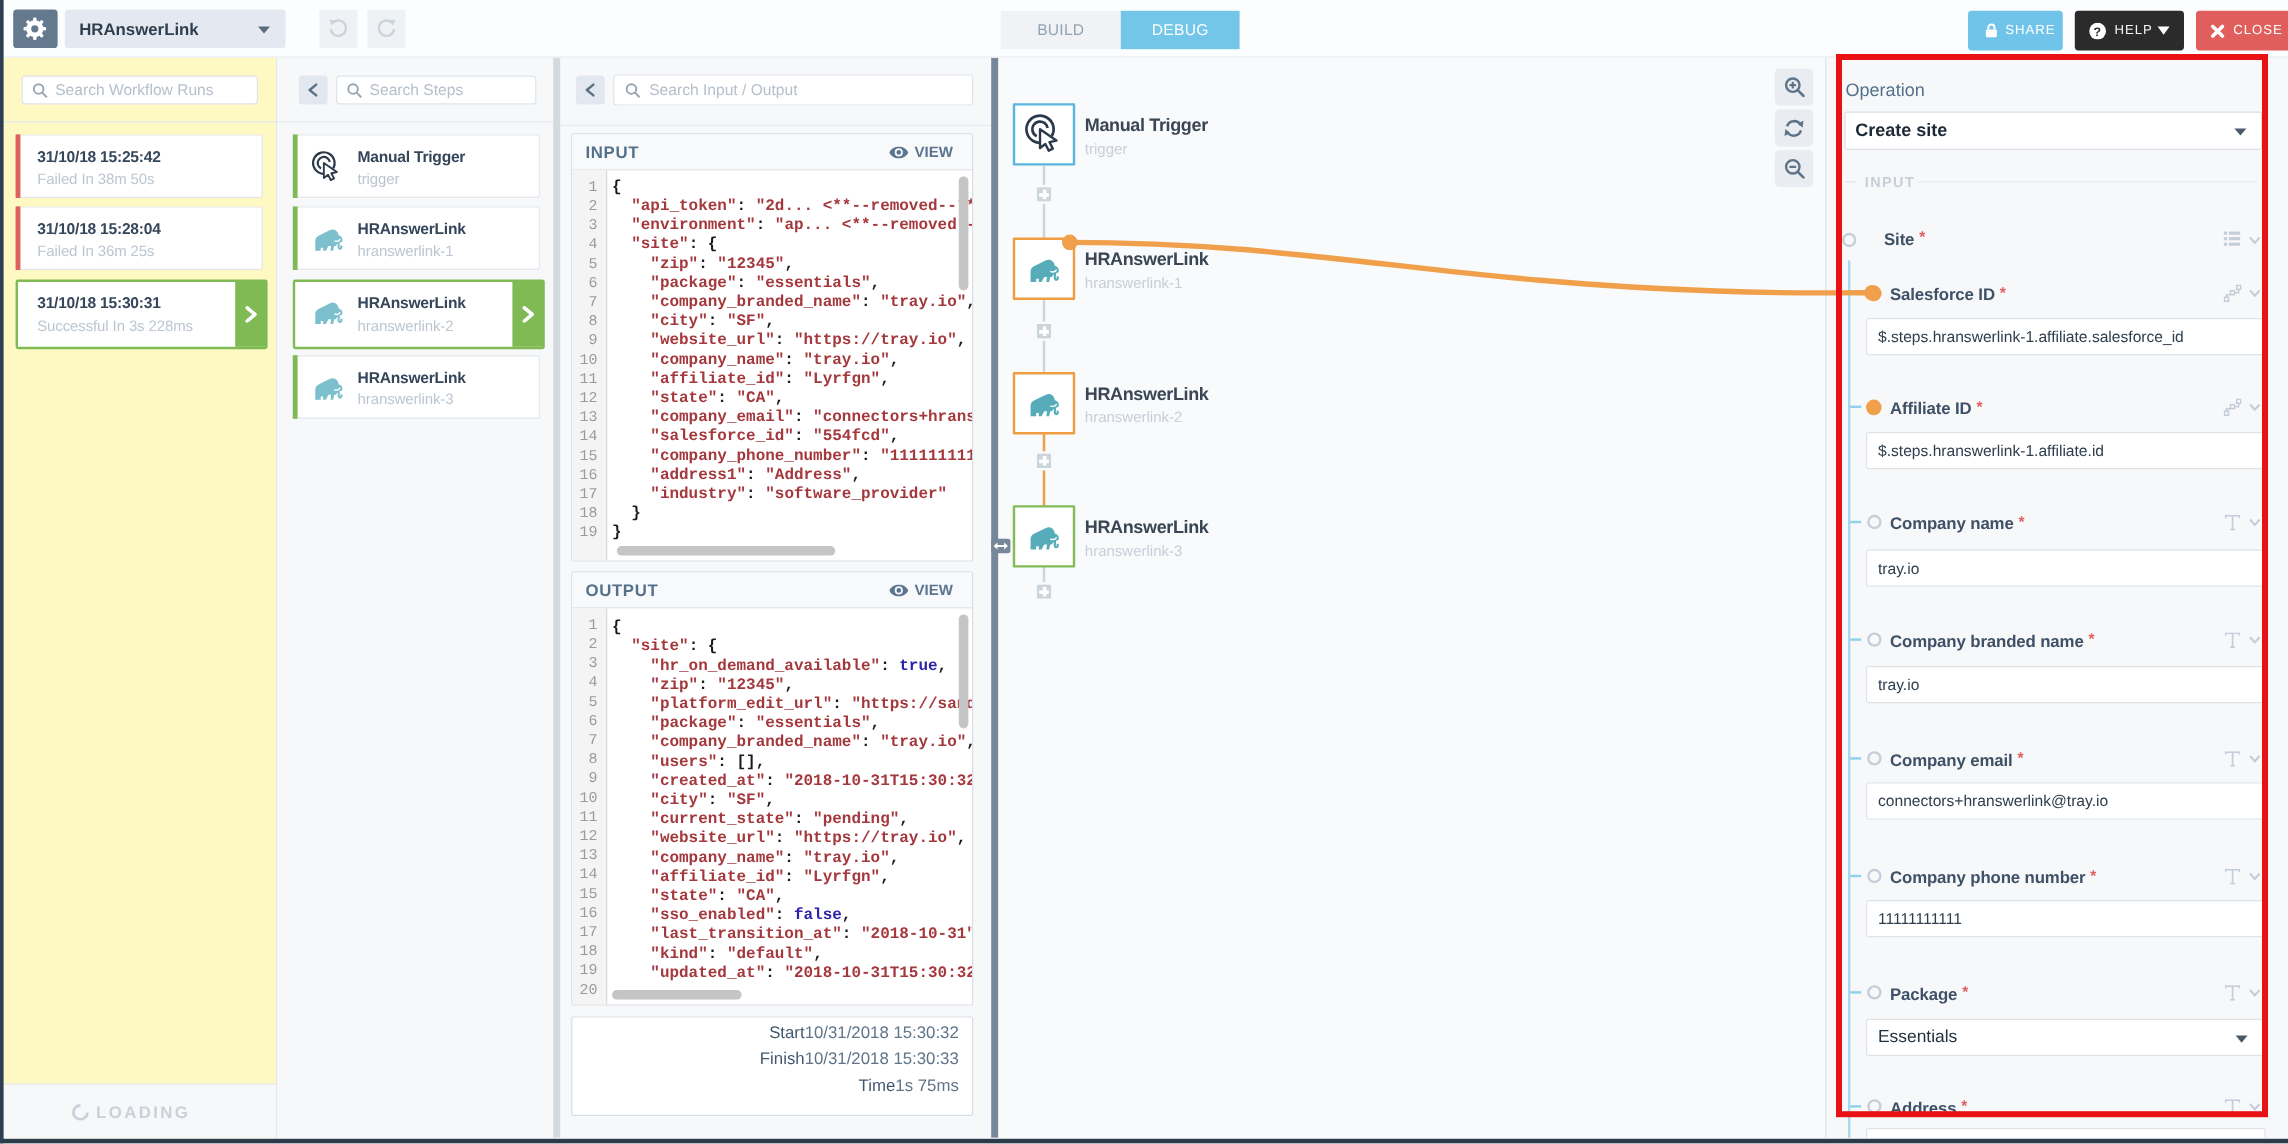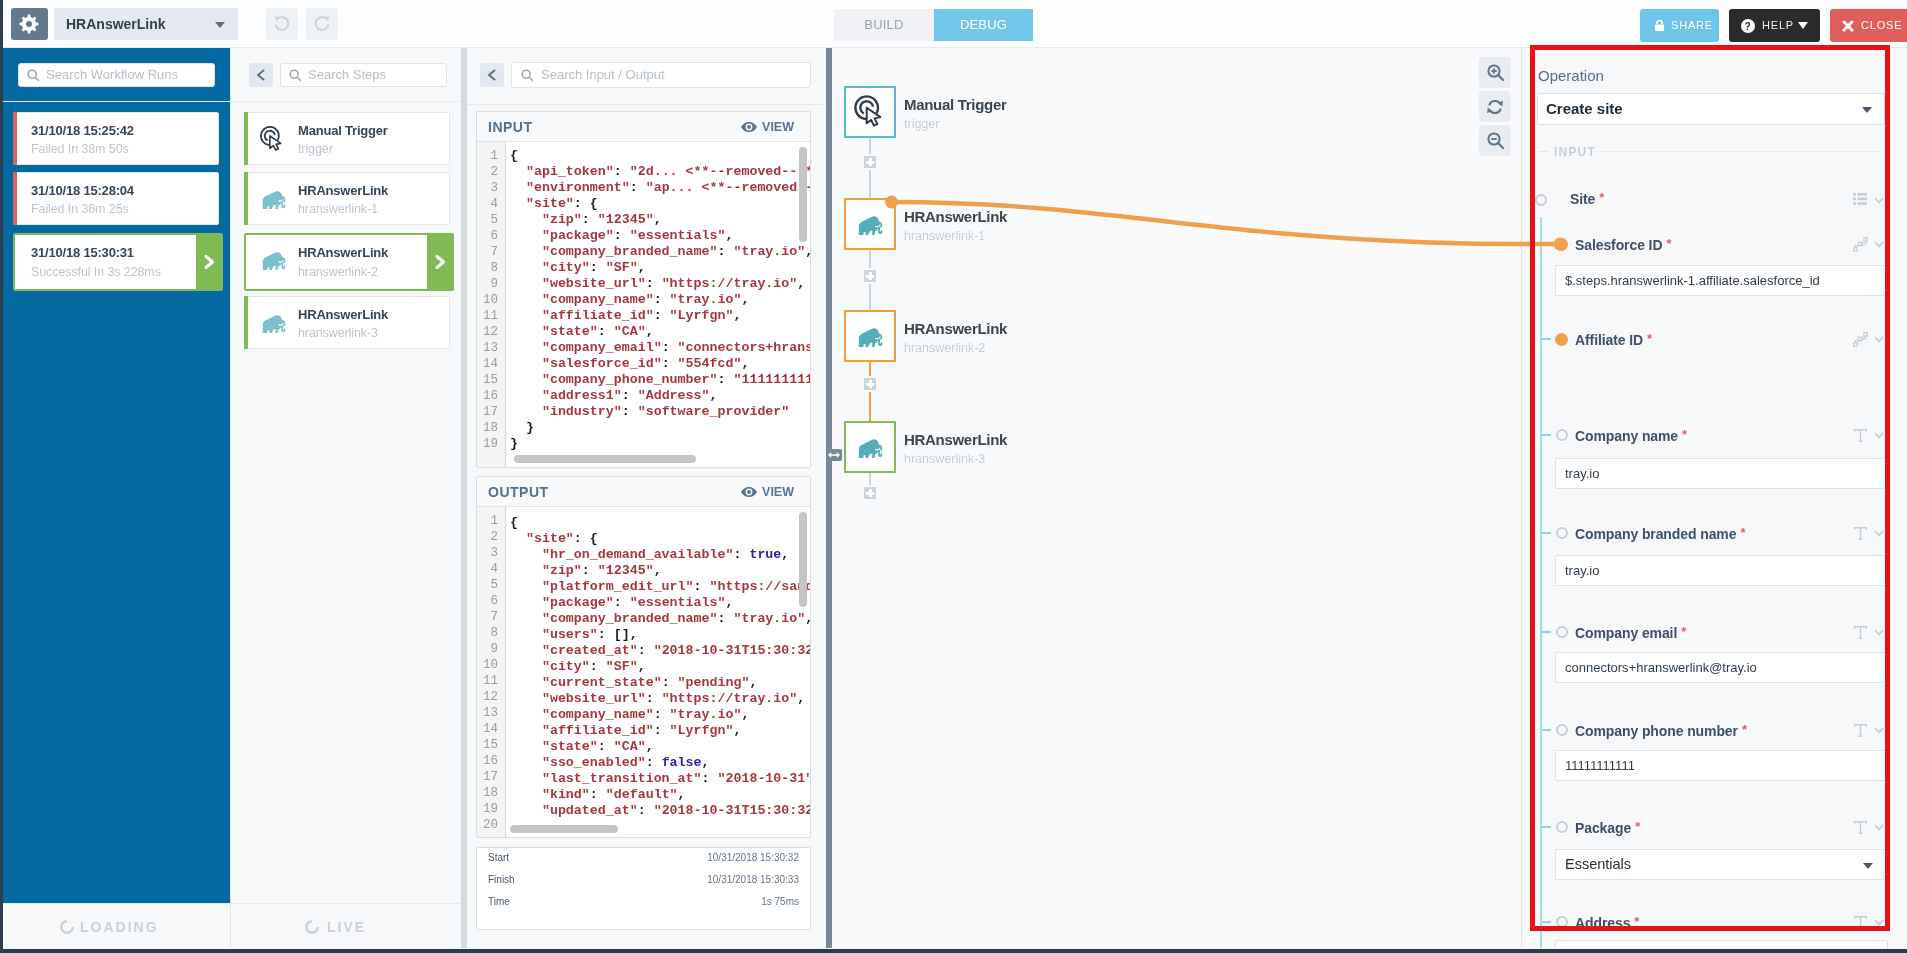--- a/index.html
+++ b/index.html
@@ -17,21 +17,21 @@
 .tbtn { position:absolute; top:9px; height:33px; border-radius:3px; color:#fff; font-size:11px; letter-spacing:0.8px; line-height:33px; }
 #btn-share { left:1640px; width:79px; background:#70c4e9; }
 #btn-help { left:1729px; width:91px; background:#2b2b2c; color:#f2f2f2; }
 #btn-close { left:1830px; width:81px; background:#e05f5d; }
 
 
 #navstrip { position:absolute; left:0; top:0; width:3px; height:953px; background:#2c3e50; z-index:9; }
 #bottomstrip { position:absolute; left:0; top:949px; width:1907px; height:4px; background:#2c3b4a; z-index:8; }
 
 
-#panel1 { position:absolute; left:3px; top:48px; width:228px; height:900px; background:#0369a1; border-right:1px solid #e3e7eb; }
+#panel1 { position:absolute; left:3px; top:48px; width:228px; height:900px; background:#fef9c3; border-right:1px solid #e3e7eb; }
 #panel2 { position:absolute; left:231px; top:48px; width:230px; height:900px; background:#f7f8fa; }
 #divider1 { position:absolute; left:461px; top:48px; width:6px; height:900px; background:#d4d9de; }
 #panel3 { position:absolute; left:467px; top:48px; width:359px; height:900px; background:#f7f8fa; }
 #divider2 { position:absolute; left:826px; top:48px; width:6px; height:900px; background:#76879a; }
 #canvas { position:absolute; left:832px; top:48px; width:689px; height:900px; background:#f8fafc; }
 #rightpanel { position:absolute; left:1521px; top:48px; width:386px; height:900px; background:#f7f8fa; border-left:1px solid #dee3e8; overflow:hidden; }
 
 .hdrline { position:absolute; left:0; top:53px; width:100%; height:1px; background:#e6e9ed; }
 .search { position:absolute; top:15px; height:24px; background:#fff; border:1px solid #dfe4e9; border-radius:3px; color:#b4bfca; font-size:13px; line-height:22px; }
 .search .ph { margin-left:27px; }
@@ -56,21 +56,21 @@
 .iohdr .view { position:absolute; right:16px; top:8px; font-size:12.5px; font-weight:bold; color:#5a7590; }
 .code { position:absolute; left:0; top:30px; right:0; bottom:0; font-family:"Liberation Mono", monospace; font-size:13.3px; line-height:16px; font-weight:bold; overflow:hidden; }
 .gutter { position:absolute; left:0; top:0; width:29px; height:100%; background:#f4f4f4; border-right:1px solid #d9d9d9; color:#9b9b9b; text-align:right; padding:6px 7px 0 0; font-weight:normal; font-size:12.5px; }
 .lines { position:absolute; left:33px; top:6px; width:280px; white-space:pre; color:#1a1a1a; }
 .r { color:#a4383c; }
 .b { color:#2d23a8; }
 .vsb { position:absolute; width:8px; border-radius:4px; background:#c5c5c5; }
 .hsb { position:absolute; height:8px; border-radius:4px; background:#c5c5c5; }
 
 #sfbox { position:absolute; left:9px; top:799px; width:335px; height:83px; background:#fff; border:1px solid #d9dee3; border-radius:2px; }
-#sfbox .row { position:absolute; left:11px; right:11px; height:22px; font-size:10px; color:#42586e; }
+#sfbox .row { position:absolute; left:11px; right:11px; height:22px; font-size:14px; color:#42586e;text-align:right; }
 #sfbox .row .v { float:right; color:#5f7488; }
 
 
 .node { position:absolute; left:12px; width:52px; height:52px; background:#fff; border-radius:1px; }
 .ntitle { position:absolute; left:72px; font-size:15px; font-weight:bold; color:#3a4653; letter-spacing:-0.3px; }
 .nsub { position:absolute; left:72px; font-size:12.5px; color:#c6cfd8; }
 .plus { position:absolute; left:30px; width:16px; height:16px; background:#ccd4dc; border:2px solid #f8fafc; border-radius:2px; background-clip:padding-box; }
 .plus:before { content:""; position:absolute; left:2px; top:4.5px; width:8px; height:3px; background:#fff; }
 .plus:after { content:""; position:absolute; left:4.5px; top:2px; width:3px; height:8px; background:#fff; }
 .zbtn { position:absolute; left:647px; width:32px; height:31px; background:#e9edf2; border-radius:4px; }
@@ -219,26 +219,20 @@
     <div class="card" style="left:13px;top:248px">
         <div class="strip" style="background:#7fba55"></div>
         <div class="t1" style="left:53px">HRAnswerLink</div>
         <div class="t2" style="left:53px">hranswerlink-3</div>
         <svg width="26" height="21" style="position:absolute;left:16px;top:16px" viewBox="0 0 30 24">
           <path fill="#7bc0cc" d="M2 23 L2 13.2 C2 10.6 3.9 9 6.6 7.8 L16.2 3 C19.8 1.4 23 3.2 24 6.4 L24.5 8.1 C26.9 8.6 28.2 10.4 28.2 12.5 C28.2 14.2 27.1 15.1 25.8 14.8 L24.6 14.5 C24.2 15.6 23.5 16.4 22.6 17 L21.8 18.4 L20.2 18.4 L19.2 23 L16.6 23 L17.2 18.4 L14.7 18.4 L12.2 23 L9.6 23 L9.6 20 L7.2 20 L7.2 23 Z"></path>
           <path fill="none" stroke="#7bc0cc" stroke-width="2" stroke-linecap="round" d="M24.3 13.8 C24.9 16.2 24.5 17.6 24.4 18.9 C24.3 20.5 25.4 21.3 26.4 20.8 C27.2 20.4 27.4 19.4 27 18.6"></path>
           <path fill="none" stroke="#fff" stroke-width="1.3" d="M20.3 13.3 C22.7 14.4 25.2 13.7 26 11.6"></path>
         </svg>
       </div>
-    <div class="footer">
-        <svg width="14" height="14" style="position:absolute;left:74px;top:16px" viewBox="0 0 14 14">
-          <path fill="none" stroke="#c9d1da" stroke-width="2.4" d="M7 1.2A5.8 5.8 0 1 0 12.8 7"></path>
-        </svg>
-        <span class="ftxt" style="left:96px">LIVE</span>
-      </div>
   </div>
   <div id="divider1"></div>
   <div id="panel3">
     <div class="backbtn" style="left:13px">
         <svg width="10" height="12" style="position:absolute;left:7px;top:6px" viewBox="0 0 10 12">
           <path fill="none" stroke="#5a7186" stroke-width="2" stroke-linecap="round" stroke-linejoin="round" d="M7.5 1.5L2 6L7.5 10.5"></path>
         </svg>
       </div>
     <div class="search" style="left:44px;top:14px;width:300px;height:26px;line-height:24px"><svg width="13" height="13" style="position:absolute;left:9px;top:6px" viewBox="0 0 13 13">
           <circle cx="5.2" cy="5.2" r="4" fill="none" stroke="#98a5b3" stroke-width="1.6"></circle>
@@ -401,20 +395,21 @@
         <g fill="none" stroke="#c5ced8" stroke-width="1.3">
           <rect x="0.7" y="10.7" width="3.4" height="3.4"></rect>
           <rect x="5.7" y="5.2" width="3.4" height="3.4"></rect>
           <rect x="10.9" y="0.7" width="3.4" height="3.4"></rect>
           <path d="M2.4 10.7V8.6h3.3M9.1 6.9h3.5V4.1"></path>
         </g>
       </svg>
     <svg width="10" height="7" style="position:absolute;left:352px;top:288px" viewBox="0 0 10 7">
         <path fill="none" stroke="#c5ced8" stroke-width="1.8" d="M1 1L5 5.4L9 1"></path>
       </svg>
+    <div class="finput" style="top:312px">$.steps.hranswerlink-1.affiliate.id</div>
 
     <div class="tick" style="top:386px"></div>
     <div class="radio" style="left:34px;top:381px"></div>
     <div class="fldlabel" style="left:53px;top:379px">Company name<span class="ast">*</span></div>
     <svg class="ticon" width="13" height="13" style="position:absolute;left:332px;top:381px" viewBox="0 0 13 13">
         <g stroke="#c5ced8" stroke-width="1.4" fill="none">
           <path d="M0.7 2.8V0.7h11.6v2.1M6.5 0.7v11.6M4.6 12.3h3.8"></path>
         </g>
       </svg>
     <svg width="10" height="7" style="position:absolute;left:352px;top:384px" viewBox="0 0 10 7">

